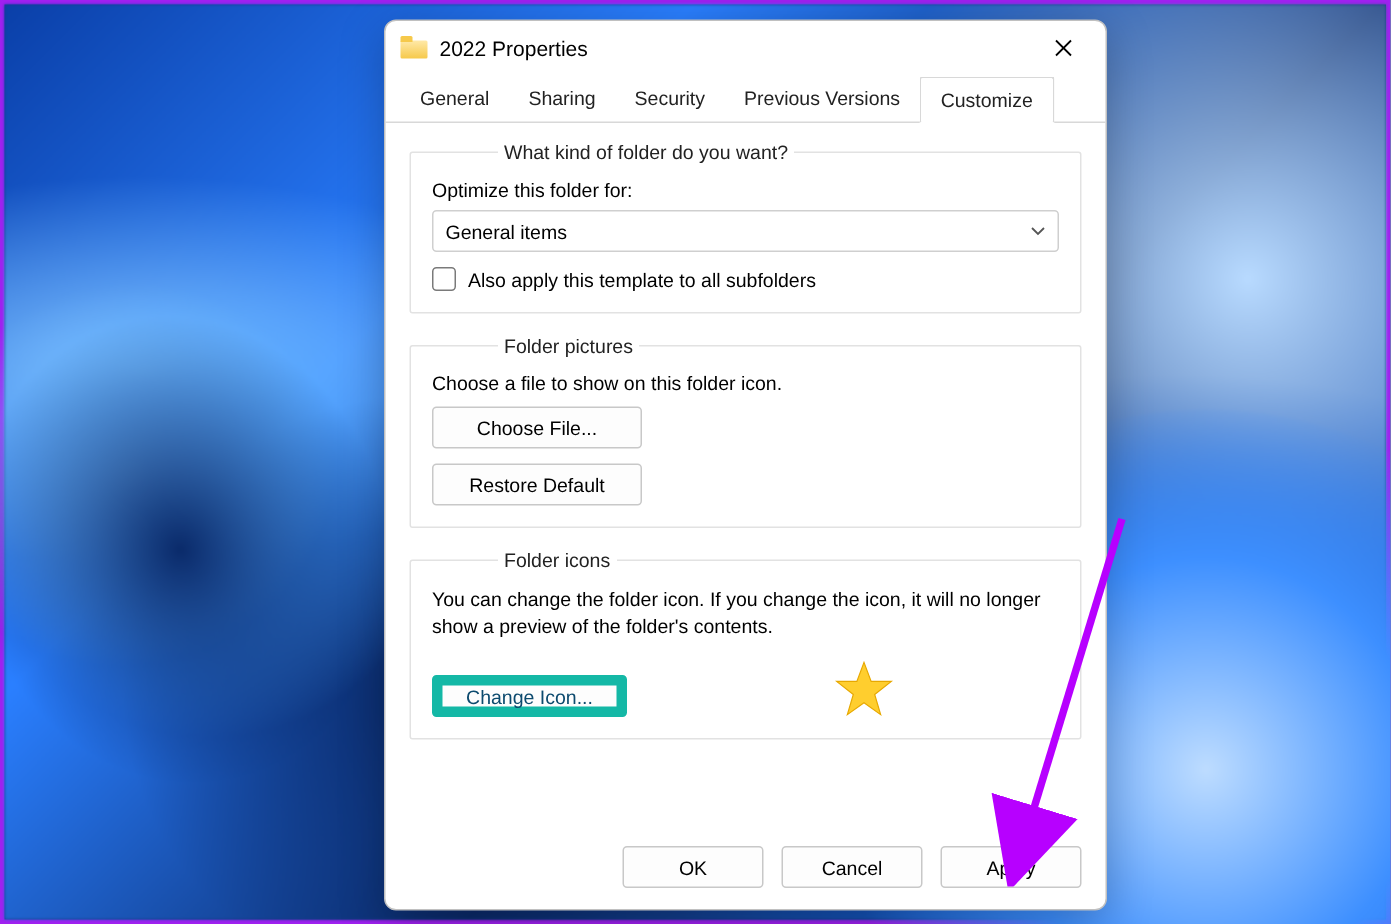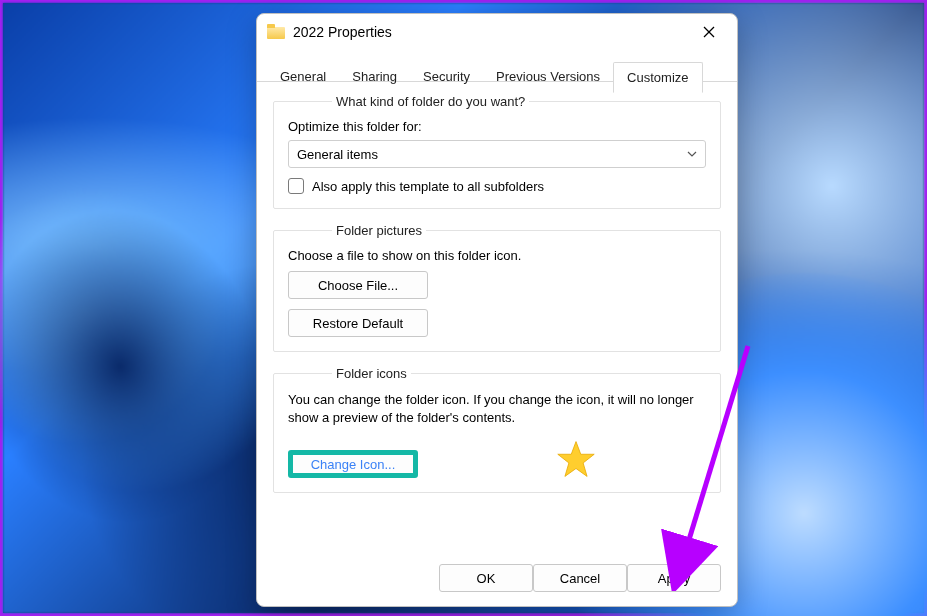--- a/index.html
+++ b/index.html
@@ -92,21 +92,21 @@
     padding: 0 10px;
     border-bottom: 1px solid #d8d8d8;
     gap: 0;
   }
   .tab {
     padding: 7px 13px 7px 13px;
     font-size: 13px;
     color:#222;
     cursor:pointer;
     position:relative;
-    top:12px;
+    top:1px;
   }
   .tab.active {
     background:#fff;
     border: 1px solid #d8d8d8;
     border-bottom: 1px solid #fff;
     border-radius: 2px 2px 0 0;
   }
 
   .content {
     flex:1;
@@ -154,33 +154,33 @@
   .btn {
     height: 28px;
     border: 1px solid #c8c8c8;
     border-radius: 3px;
     background:#fdfdfd;
     padding: 0 14px;
     font-size:13px;
     cursor:pointer;
     display:inline-flex; align-items:center; justify-content:center;
   }
-  .btn.primary-outline { border:5px solid #14b8a6; color:#3b82f6; }
+  .btn.primary-outline { border:7px solid #14b8a6; color:#0c4a6e; }
 
   .folder-pic-btns { display:flex; flex-direction:column; gap:10px; margin-top:8px; width:140px; }
   .folder-icons-row { display:flex; align-items:flex-end; justify-content:space-between; margin-top:14px; }
   .star {
     width:40px; height:38px;
     fill:#ffce2e;
     stroke:#e7a800;
     stroke-width:1;
   }
 
   .dialog-buttons {
-    display:flex; gap:0;
+    display:flex; gap:12px;
     padding: 10px 16px 14px 16px;
     justify-content:flex-end;
   }
   .dialog-buttons .btn { width: 94px; }
 
   
   .arrow {
     position:absolute;
     pointer-events:none;
   }

